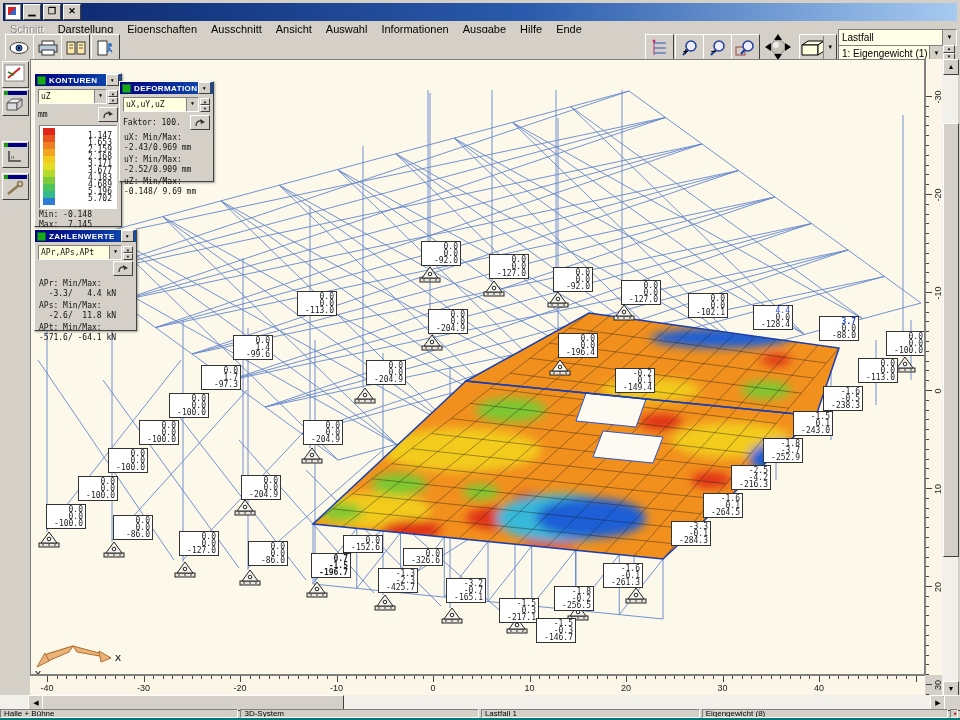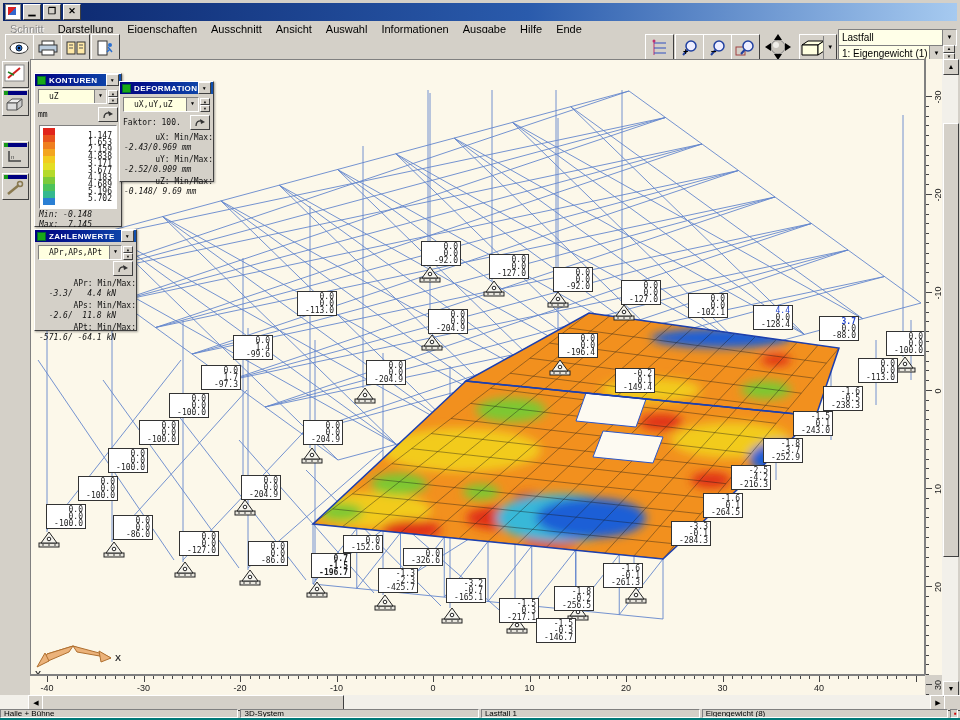--- a/index.html
+++ b/index.html
@@ -55,28 +55,28 @@
   .ptitle{height:12px;background:linear-gradient(90deg,#000080,#1050b0);color:#fff;
     font-family:"Liberation Sans",sans-serif;font-size:8px;font-weight:bold;
     display:flex;align-items:center;padding:0 2px;letter-spacing:.4px;}
   .ptitle .picon{width:7px;height:7px;background:#18a818;border:1px solid #063;margin-right:3px;}
   .ptitle .pdrop{margin-left:auto;width:11px;height:10px;background:#d4d0c8;color:#000;
     font-size:5px;line-height:10px;text-align:center;border:1px solid;
     border-color:#fff #404040 #404040 #fff;}
   .prow{display:flex;align-items:center;margin:3px 3px 0 3px;}
   .pcombo{height:13px;background:#ffffe0;border:1px solid;border-color:#808080 #fff #fff #808080;
     display:flex;align-items:center;flex:1;}
-  .pcombo .cval{flex:1;padding:0 2px;font-size:8px;margin-left:8px;}
+  .pcombo .cval{flex:1;padding:0 2px;font-size:8px;}
   .pcombo .drop{width:11px;font-size:5px;line-height:11px;}
   .pspin{width:10px;height:13px;display:flex;flex-direction:column;margin-left:1px;}
   .pspin span{flex:1;background:#d4d0c8;border:1px solid;border-color:#fff #404040 #404040 #fff;
     font-size:4px;line-height:5px;text-align:center;}
   .optbtn{width:18px;height:13px;margin-left:auto;display:flex;align-items:center;justify-content:center;}
-  .plabel{margin:3px 0 0 4px;text-align:right;}
-  .pvalue{margin:1px 16px 0 4px;white-space:pre;font-style:italic;}
+  .plabel{margin:3px 0 0 4px;}
+  .pvalue{margin:1px 16px 0 4px;white-space:pre;}
   #scalebox{position:relative;margin:3px 4px 0 4px;height:82px;background:#fff;
     border:1px solid;border-color:#808080 #fff #fff #808080;}
   .swatch{position:absolute;left:3px;width:12px;height:7px;}
   .scaleval{position:absolute;right:4px;font-size:8px;line-height:7px;}
   
   #hruler{position:absolute;left:30px;top:675px;width:895px;height:20px;background:#fbf6e8;
     border-top:1px solid #808080;}
   #vruler{position:absolute;left:925px;top:59px;width:17px;height:616px;background:#fbf6e8;
     border-left:1px solid #808080;}
   .htick{position:absolute;top:0;width:1px;background:#444;}
@@ -704,21 +704,21 @@
         <div class="swatch" style="top: 30px; background: rgb(242, 203, 30);"></div>
         <div class="swatch" style="top: 37px; background: rgb(228, 222, 35);"></div>
         <div class="swatch" style="top: 44px; background: rgb(180, 218, 43);"></div>
         <div class="swatch" style="top: 51px; background: rgb(124, 203, 58);"></div>
         <div class="swatch" style="top: 58px; background: rgb(76, 195, 91);"></div>
         <div class="swatch" style="top: 65px; background: rgb(53, 185, 143);"></div>
         <div class="swatch" style="top: 72px; background: rgb(42, 127, 212);"></div>
         <div class="scaleval" style="top: 6px;">1.147</div>
         <div class="scaleval" style="top: 13px;">1.653</div>
         <div class="scaleval" style="top: 20px;">2.159</div>
-        <div class="scaleval" style="top: 27px;">4.838</div>
+        <div class="scaleval" style="top: 27px;">2.168</div>
         <div class="scaleval" style="top: 34px;">3.171</div>
         <div class="scaleval" style="top: 41px;">3.677</div>
         <div class="scaleval" style="top: 48px;">4.183</div>
         <div class="scaleval" style="top: 55px;">4.689</div>
         <div class="scaleval" style="top: 62px;">5.196</div>
         <div class="scaleval" style="top: 69px;">5.702</div>
       </div>
     <div class="pvalue"><span>Min:</span> <span>-0.148</span></div>
     <div class="pvalue"><span>Max:</span>  <span>7.145</span></div>
   </div>

